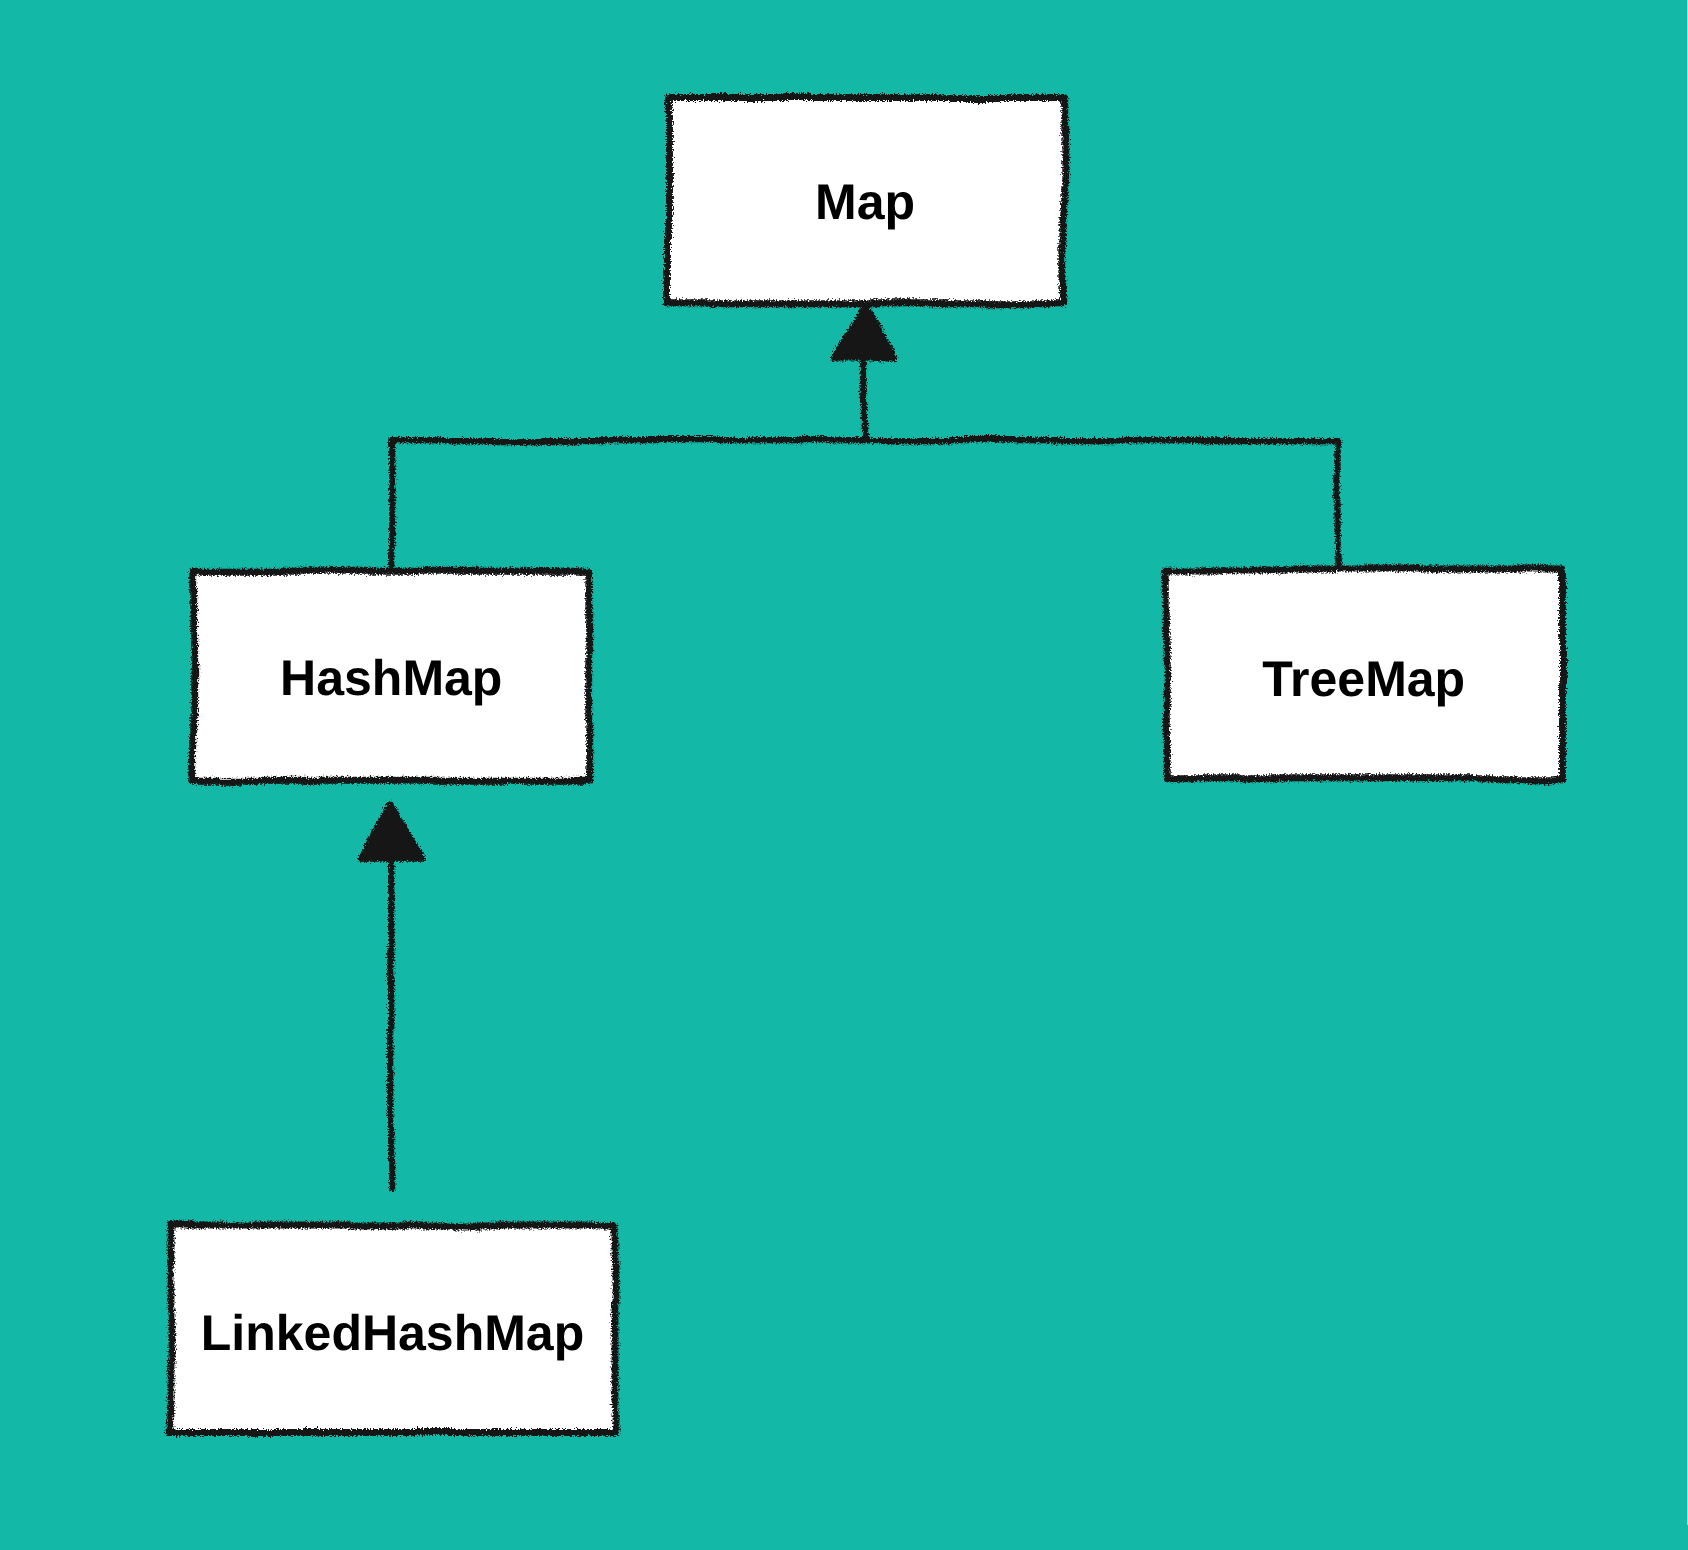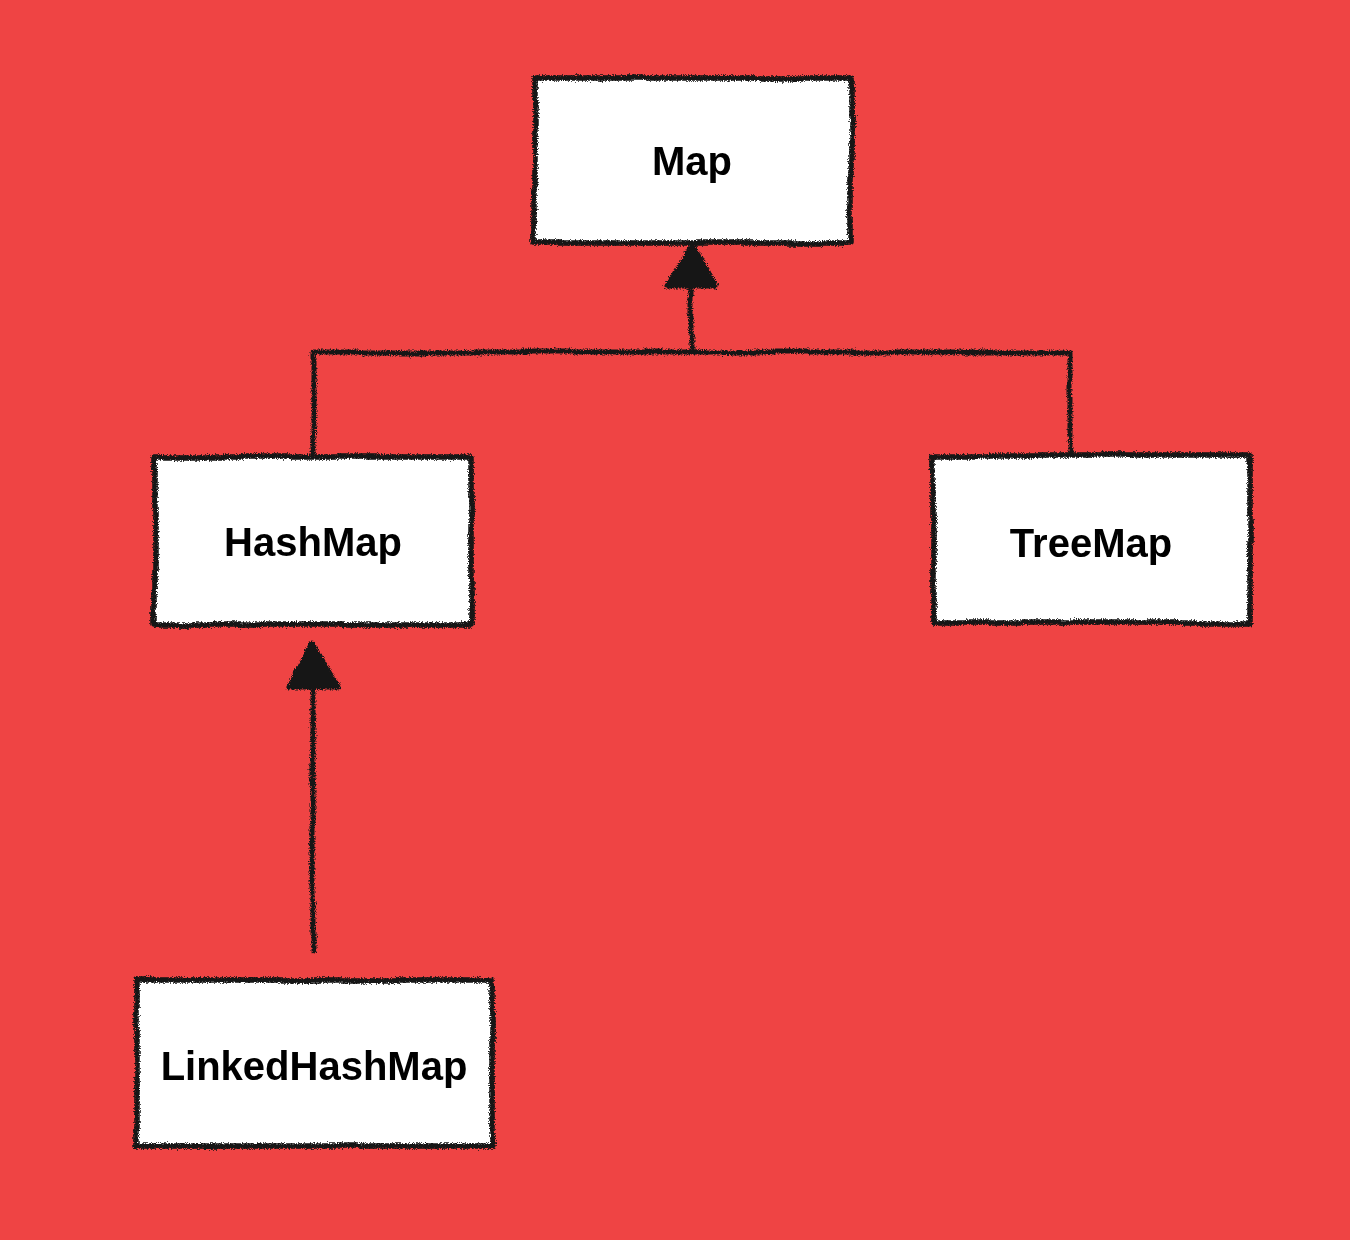--- a/index.html
+++ b/index.html
@@ -7,21 +7,21 @@
     padding: 0;
     width: 1350px;
     height: 1240px;
     background: #ffffff;
     overflow: hidden;
   }
   .stage {
     position: relative;
     width: 1350px;
     height: 1240px;
-    background: #ef4444;
+    background: #14b8a6;
   }
   svg { display: block; }
   .ink-layer {
     stroke-width: 5;
     stroke-linecap: round;
     stroke-linejoin: round;
   }
   .node-box {
     fill: #ffffff;
     stroke-width: 5.5;

